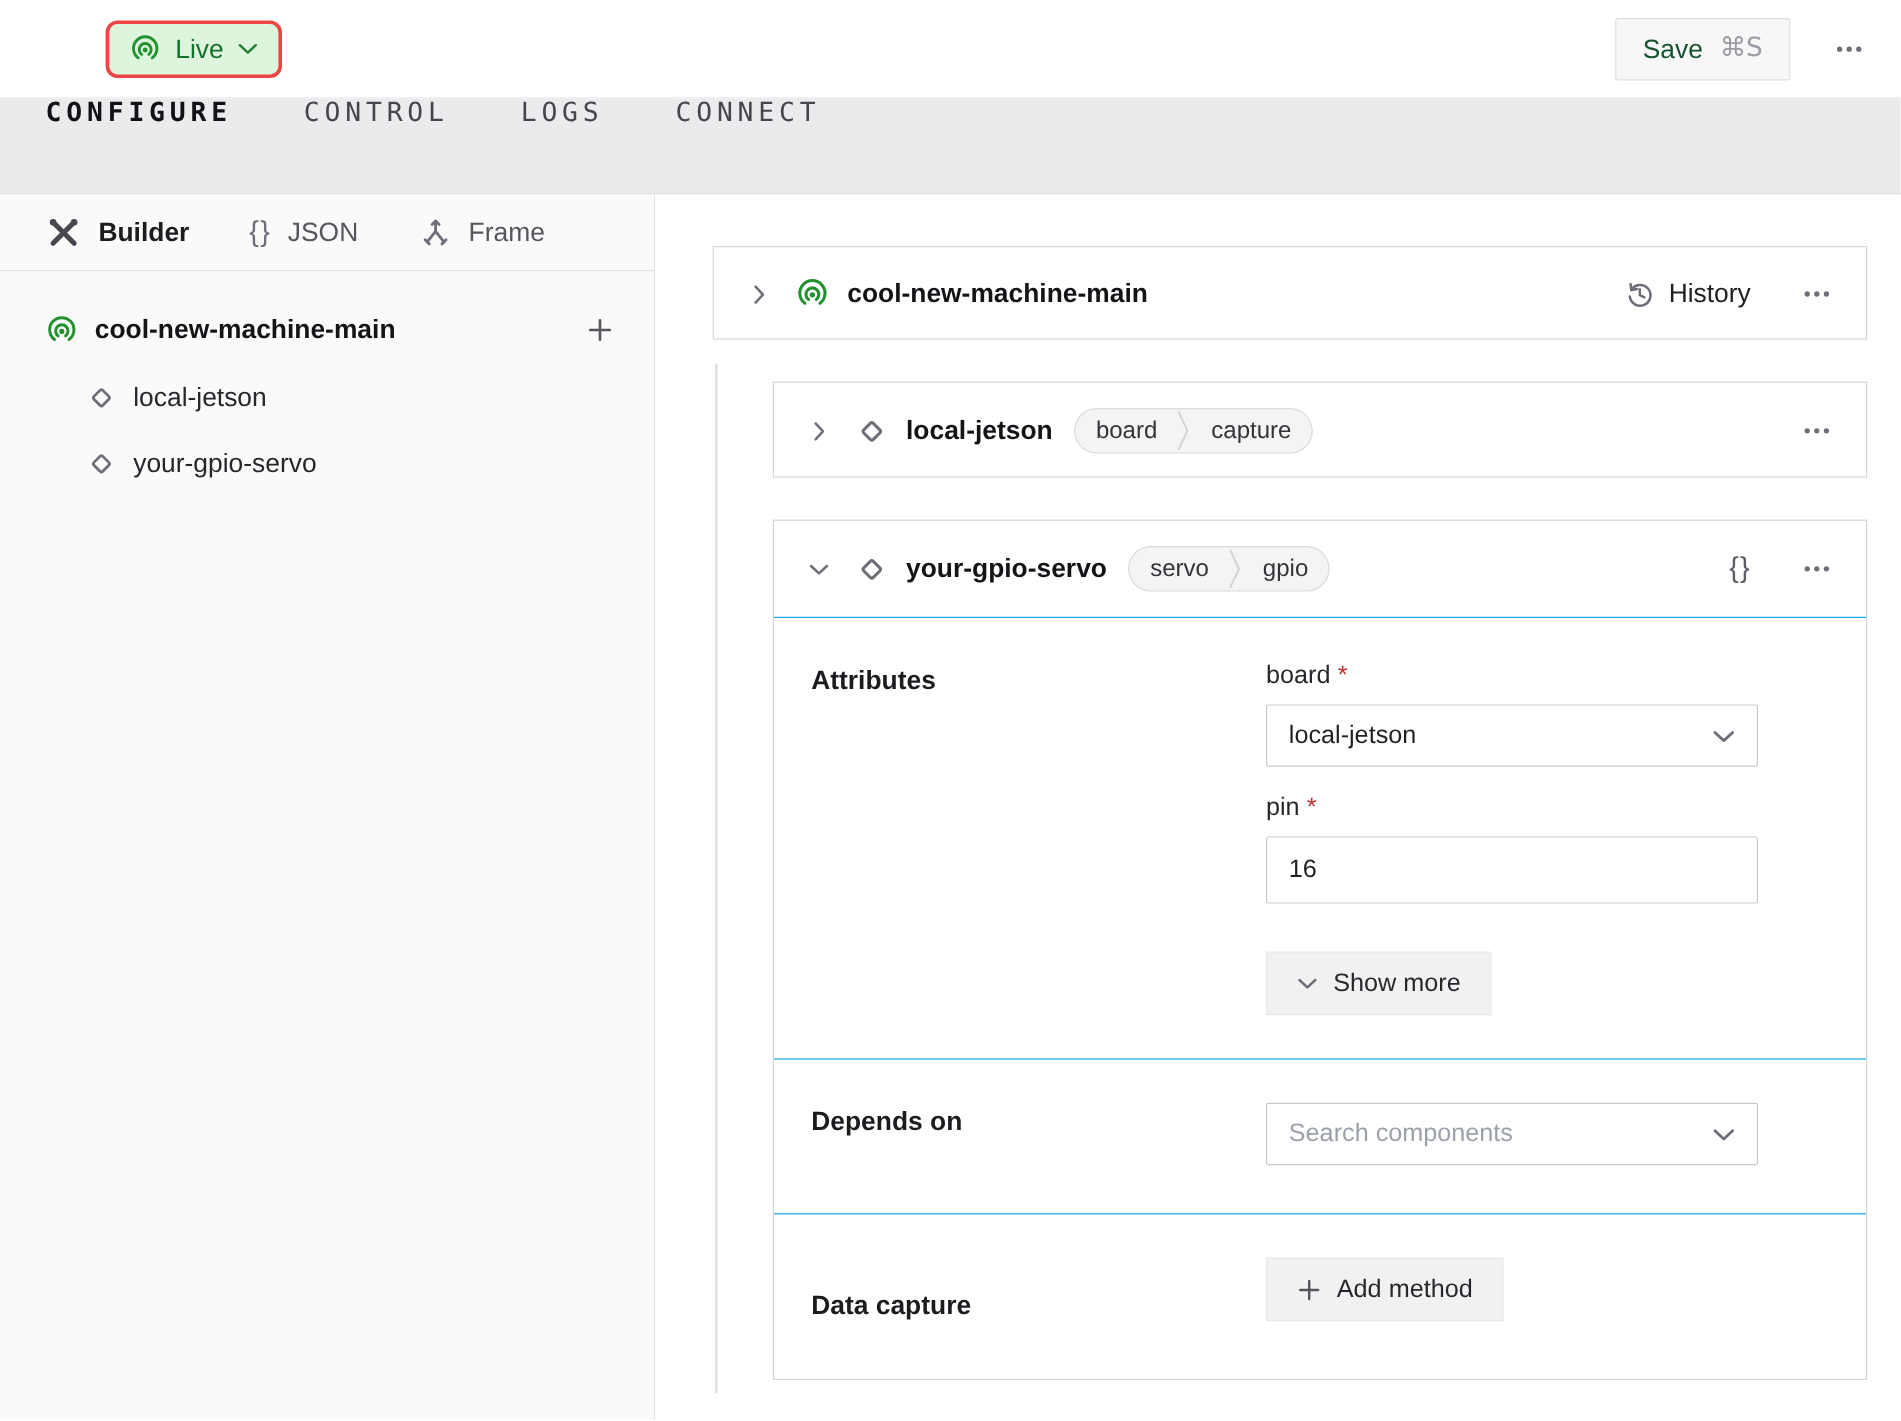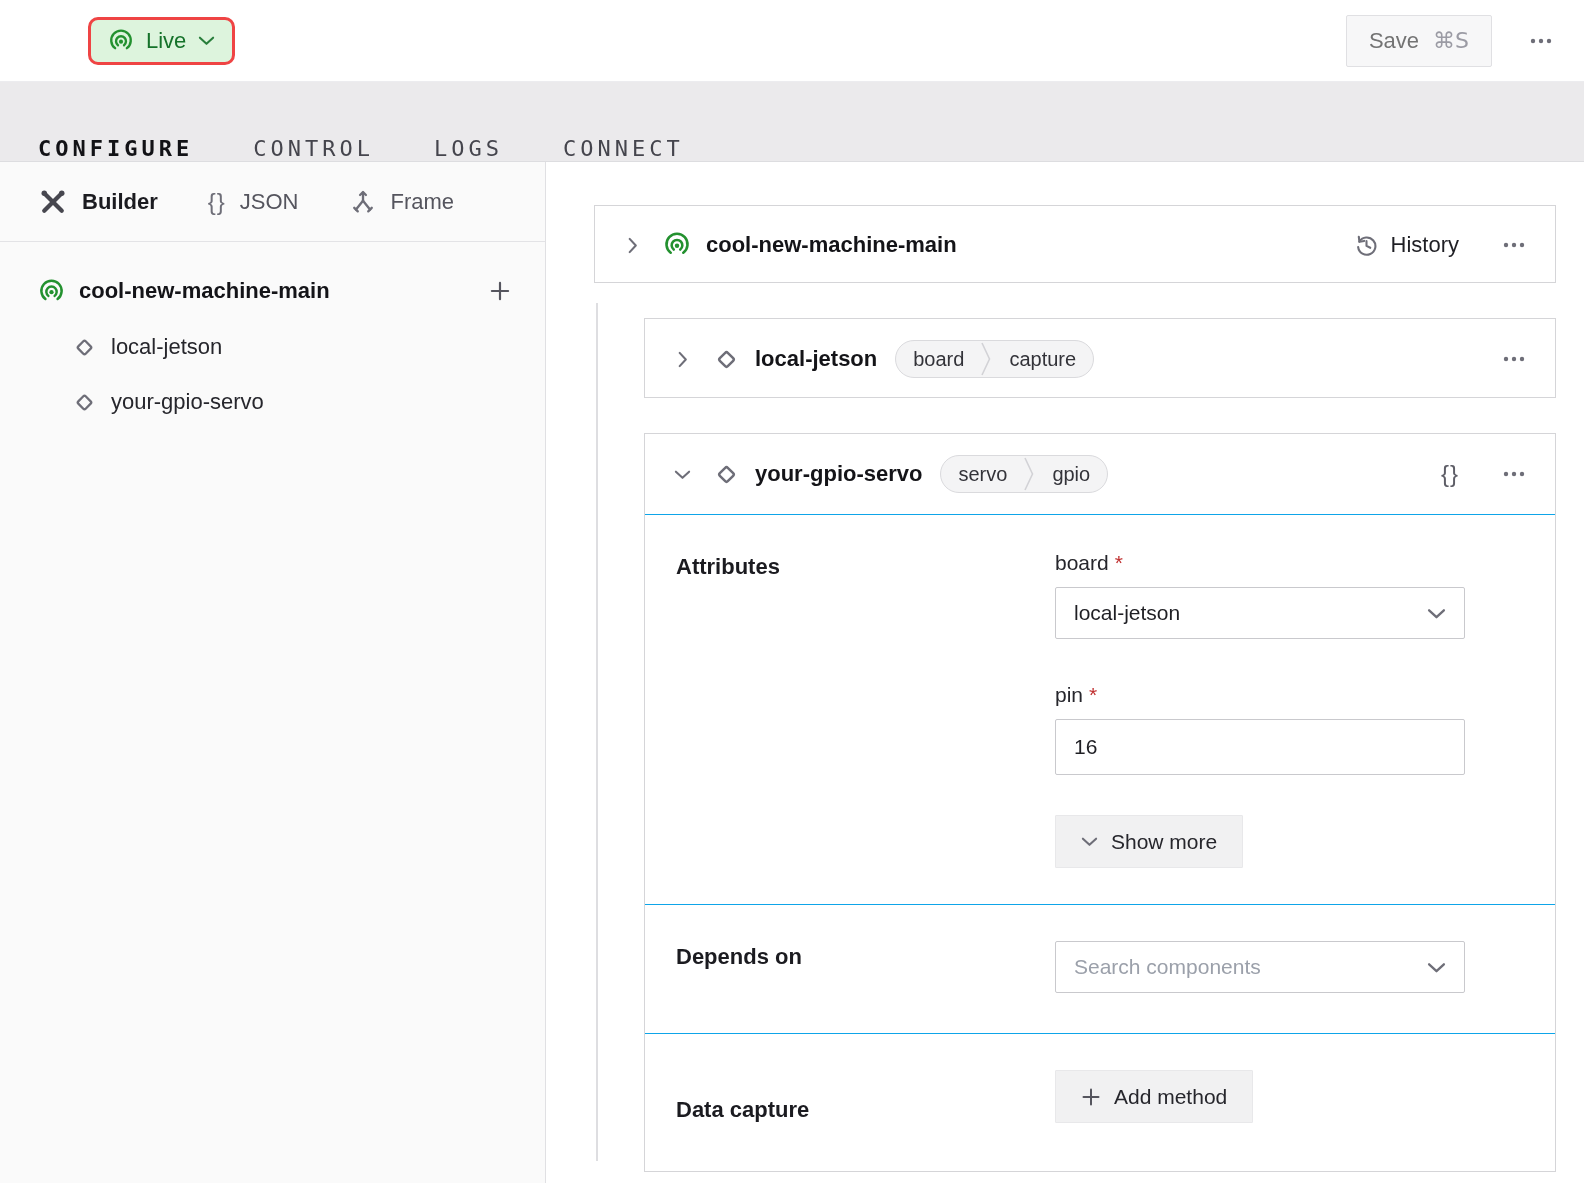--- a/index.html
+++ b/index.html
@@ -13,38 +13,38 @@
   .crumb-parent { color:#2d2d33; cursor:pointer; }
   .crumb-sep { margin:0 14px; display:flex; align-items:center; }
   .crumb-current { font-weight:700; color:#141418; }
   .live-badge { margin-left:50px; height:48px; padding:0 17px; border-radius:10px;
                 background:#ddf4dd; border:3px solid #ef4444; display:inline-flex;
                 align-items:center; gap:12px; cursor:pointer; }
   .live-label { font-size:22px; color:#15722a; font-weight:500; }
   .header-spacer { flex:1; }
   .save-btn { height:52px; padding:0 22px; background:#f7f7f8; border:1px solid #e0e0e3;
               border-radius:2px; display:inline-flex; align-items:center; cursor:pointer; }
-  .save-label { font-size:22px; color:#737373; }
+  .save-label { font-size:22px; color:#14532d; }
   .save-shortcut { font-size:22px; color:#9b9ba4; margin-left:14px; font-family:"DejaVu Sans", sans-serif; }
   .header-more { margin-left:34px; cursor:pointer; display:flex; align-items:center; }
 
   
-  .tab-bar { height:80px; background:#ebeaec; display:flex; align-items:flex-end;
+  .tab-bar { height:80px; background:#ebeaec; display:flex; align-items:flex-start;
              padding-left:38px; border-bottom:1px solid #dddde0; }
   .tab { font-family:"DejaVu Sans Mono", monospace; font-size:22px; letter-spacing:4px;
          margin-right:60px; color:#45454d; cursor:pointer; }
   .tab.active { font-weight:700; color:#121216; }
 
   
   .body-wrap { display:flex; height:1021px; }
   .sidebar { width:546px; background:#fafafa; border-right:1px solid #e0e0e3; }
   .main { flex:1; position:relative; background:#fff; }
 
   
-  .view-toggle { height:80px; display:flex; align-items:center; padding:0 38px;
+  .view-toggle { height:64px; display:flex; align-items:center; padding:0 38px;
                  border-bottom:1px solid #e3e3e6; }
   .view-item { display:flex; align-items:center; gap:14px; margin-right:50px;
                cursor:pointer; font-size:22px; color:#55555e; }
   .view-item.active .view-label { font-weight:700; color:#1b1b20; }
   .braces-glyph { font-size:24px; color:#6e6e78; font-weight:500; letter-spacing:1px; }
   .tree { padding-top:28px; }
   .tree-root { height:42px; display:flex; align-items:center; padding:0 32px 0 38px;
                margin-bottom:14px; cursor:pointer; }
   .tree-root-name { font-size:22px; font-weight:700; color:#141418; margin-left:14px; flex:1; }
   .tree-child { height:42px; display:flex; align-items:center; padding-left:72px;
@@ -84,21 +84,21 @@
   .section-body { width:410px; }
   .field-label { font-size:21px; color:#26262c; margin-bottom:12px; }
   .req-star { color:#c03030; margin-left:6px; }
   .select-box { width:100%; height:52px; border:1px solid #c9c9cd; border-radius:2px;
                 display:flex; align-items:center; justify-content:space-between;
                 padding:0 18px; font-size:21px; color:#1f1f24; cursor:pointer; background:#fff; }
   .select-box .placeholder { color:#9ba0aa; }
   .text-input { width:100%; height:56px; border:1px solid #c9c9cd; border-radius:2px;
                 padding:0 18px; font-size:21px; color:#1f1f24;
                 font-family:"Liberation Sans", sans-serif; background:#fff; }
-  .field-group + .field-group { margin-top:44px; }
+  .field-group + .field-group { margin-top:22px; }
   .gray-btn { display:inline-flex; align-items:center; gap:13px; height:53px;
               padding:0 25px; background:#f1f1f2; border:1px solid #e8e8ea;
               border-radius:1px; font-size:21px; color:#26262c; cursor:pointer; }
   .show-more { margin-top:40px; }
   .sec-depends { padding-bottom:40px; }
   .sec-capture { padding-bottom:48px;align-items:flex-end; }
 </style>
 </head>
 <body>
 

